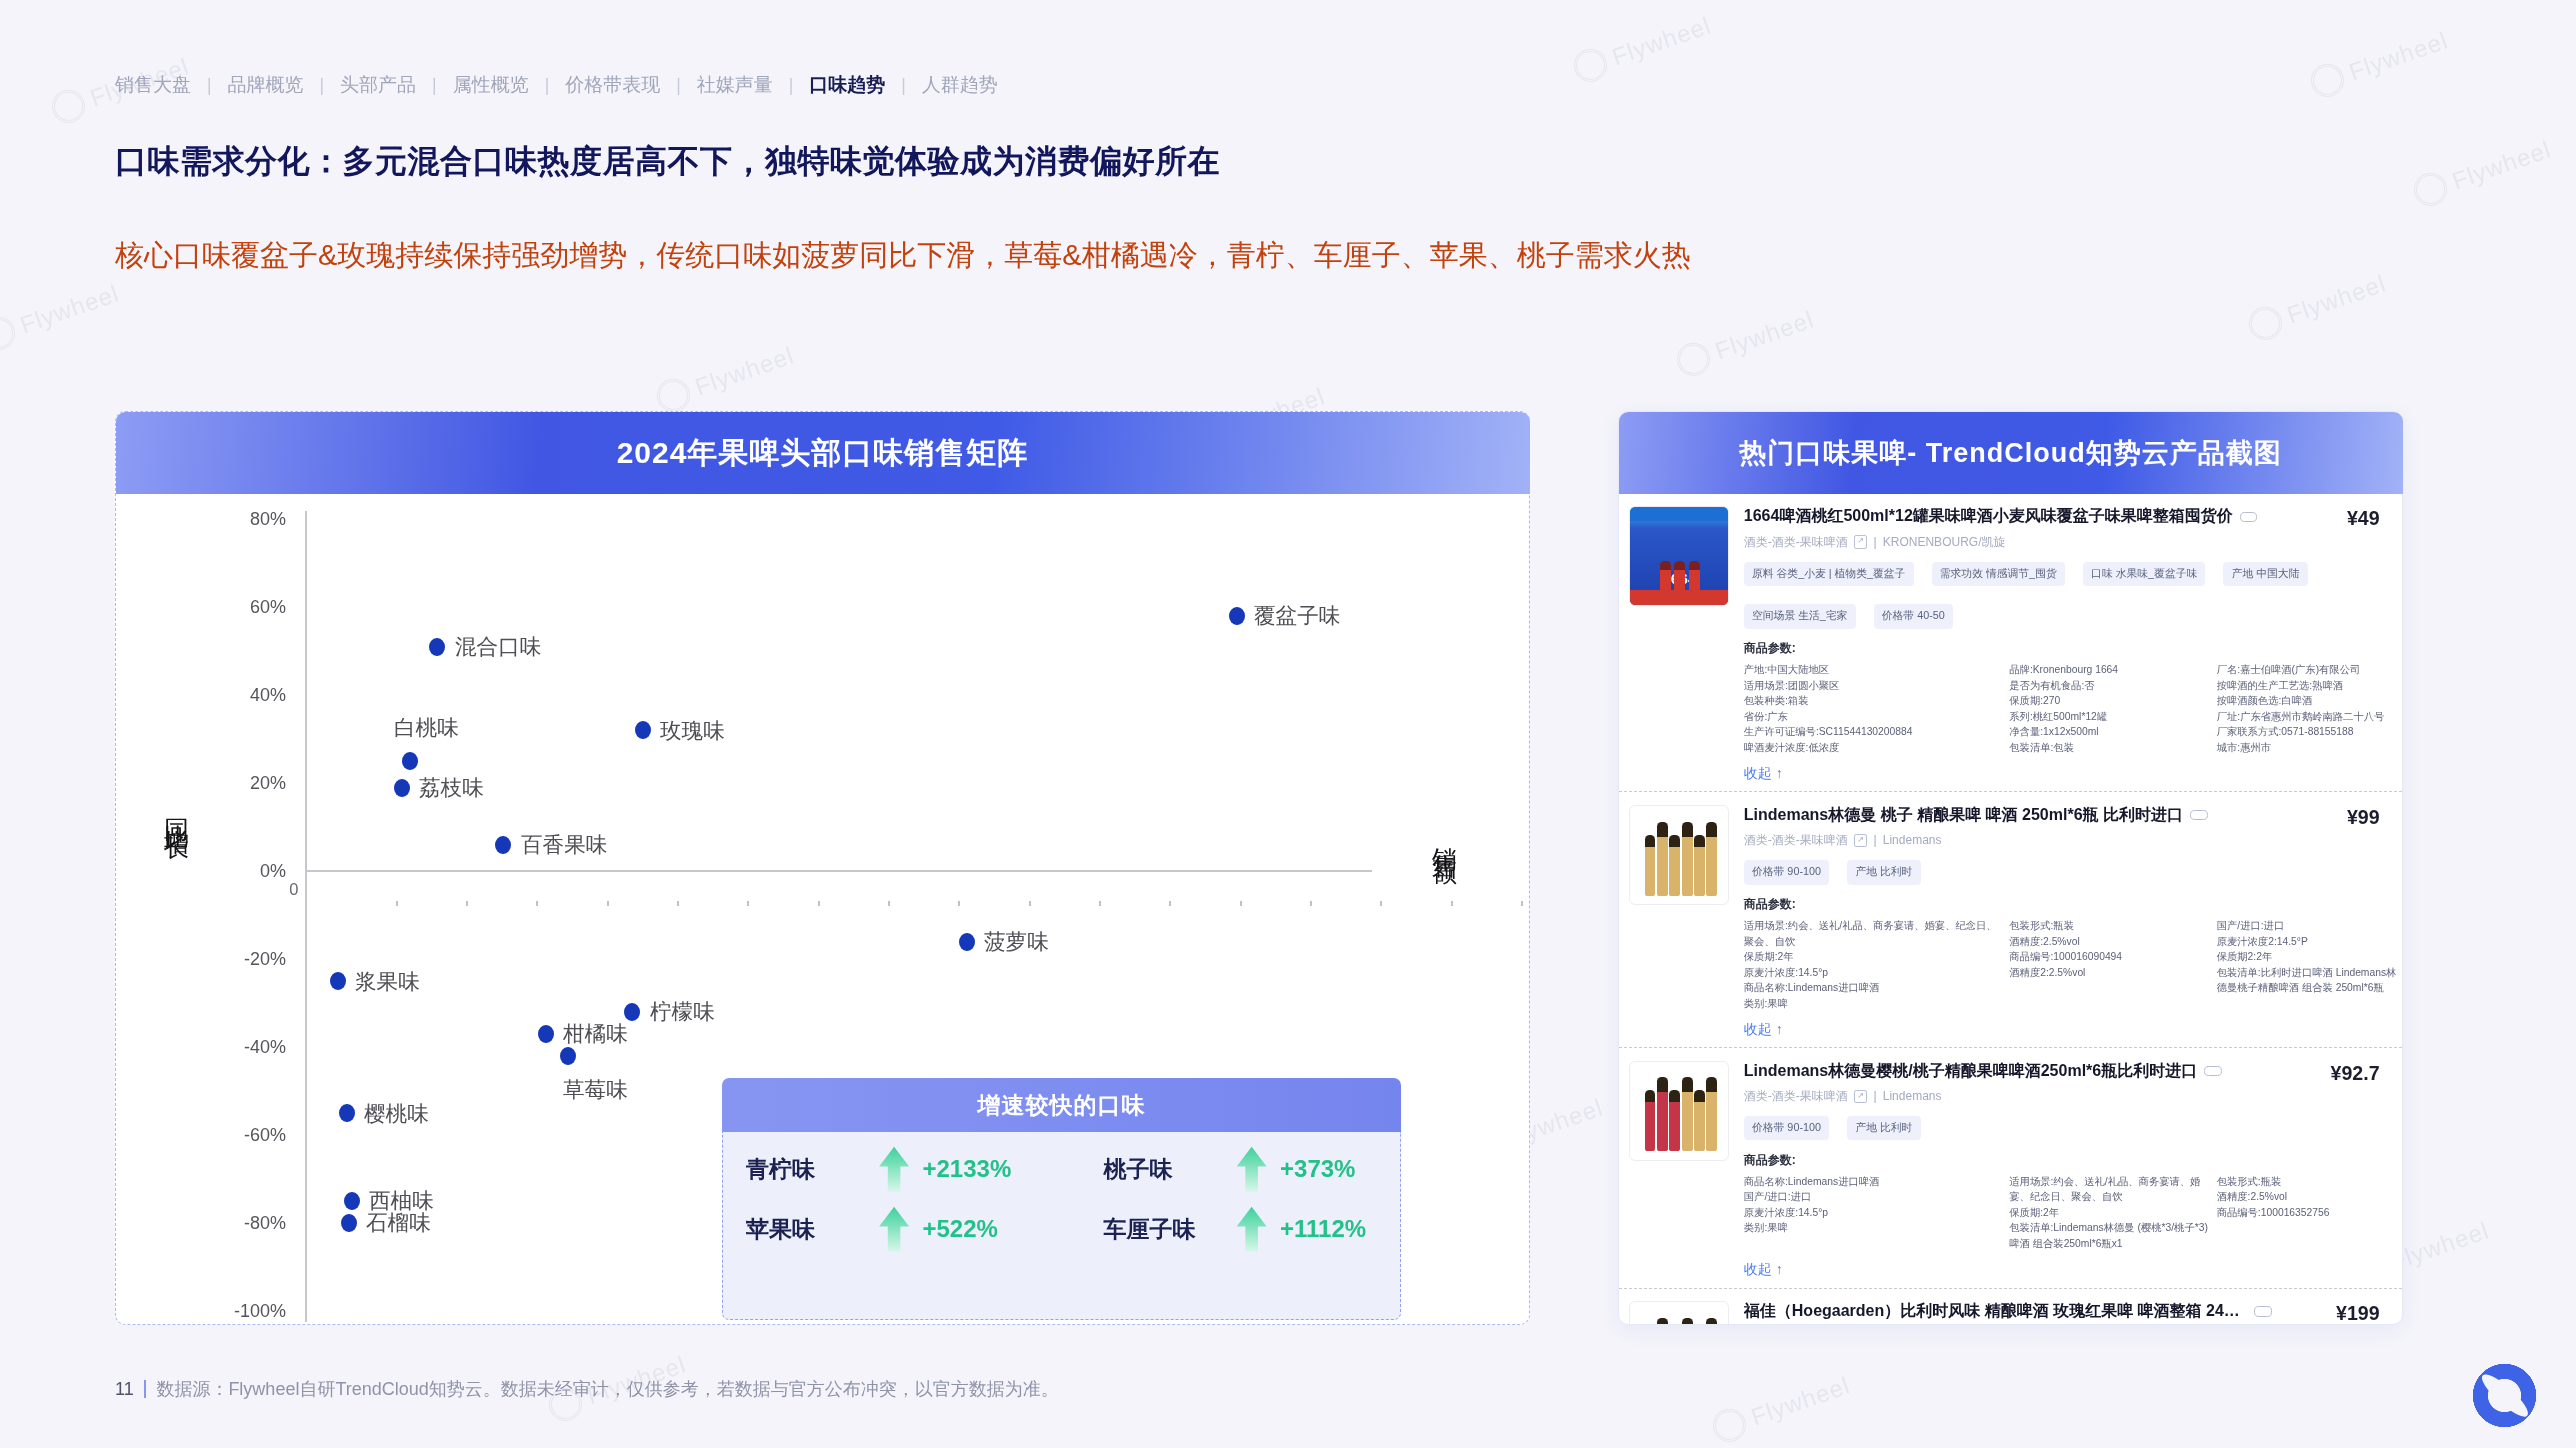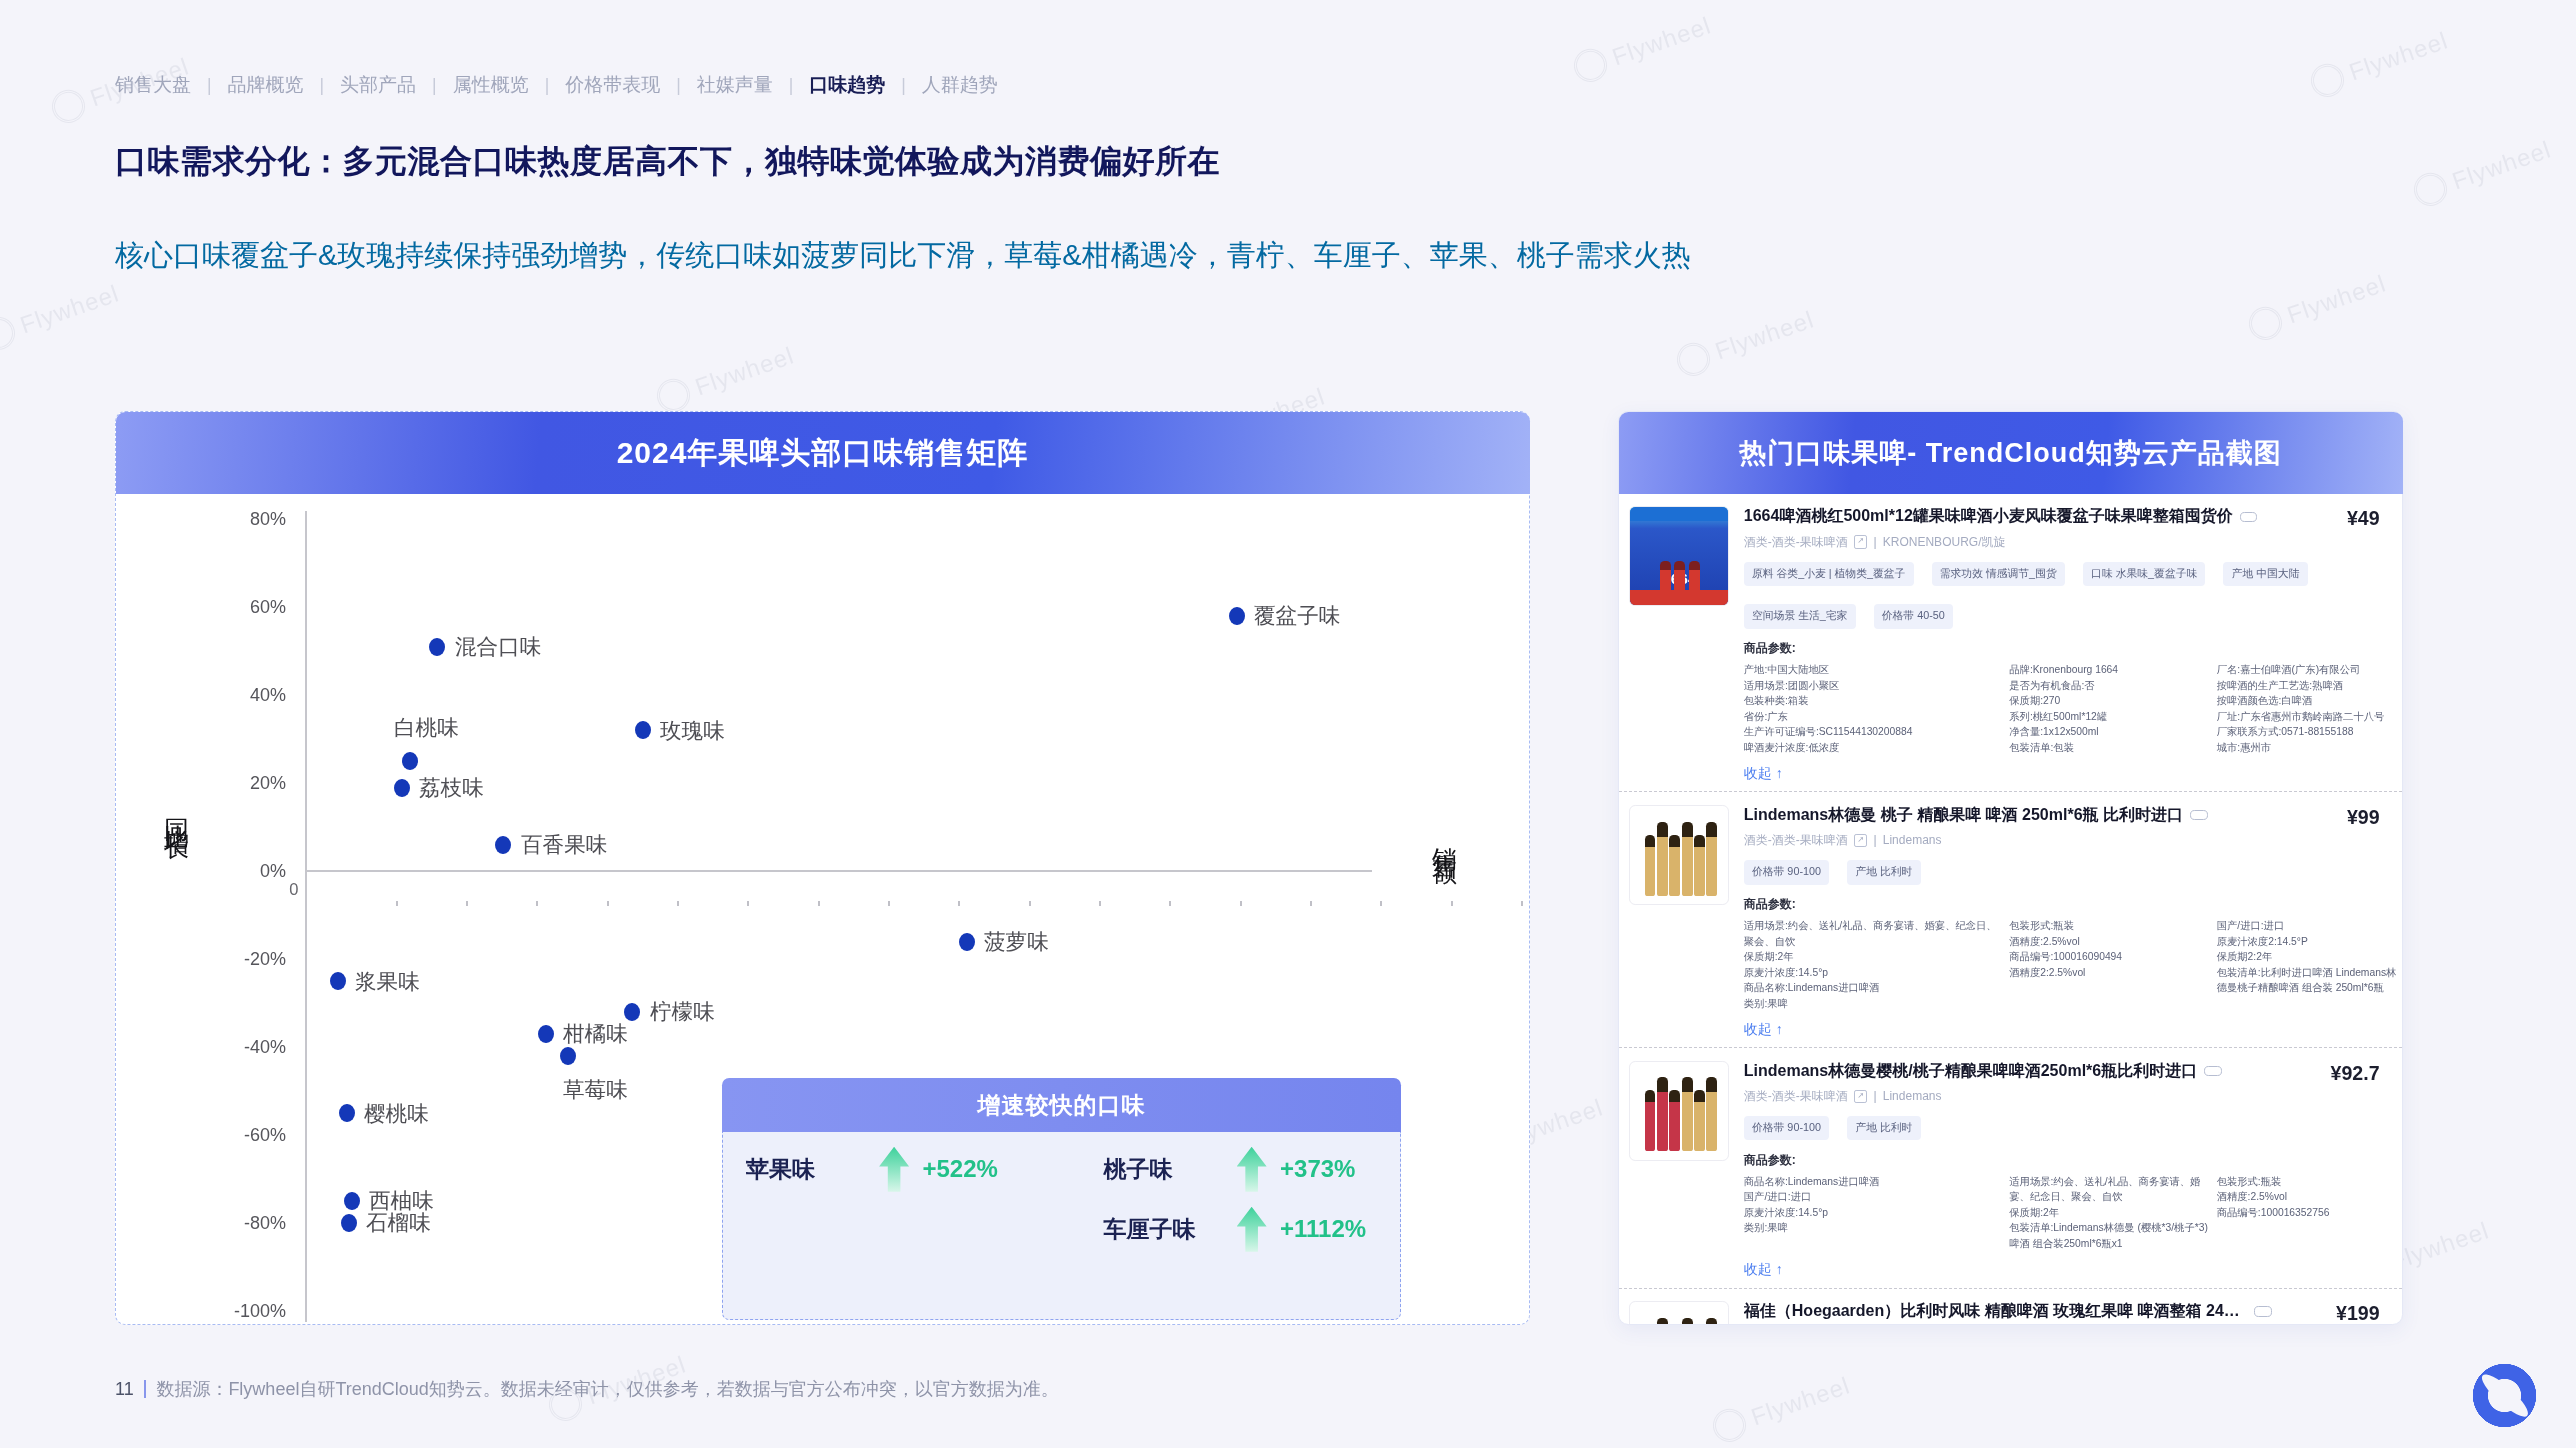--- a/index.html
+++ b/index.html
@@ -13,21 +13,21 @@
   .wm .wm-ring{width:27px;height:27px;border:3.1px double #9aa0b4;border-radius:50%;flex:0 0 auto;}
 
   
   .nav{position:absolute;left:115px;top:72px;font-size:19px;color:#a0a6bb;display:flex;align-items:center;gap:16px;}
   .nav .nav-item{cursor:default;}
   .nav .nav-item.active{color:#191e55;font-weight:700;}
   .nav .nav-sep{color:#c7cbd9;font-size:17.5px;}
 
   
   .page-title{position:absolute;left:115px;top:140px;font-size:32px;font-weight:800;color:#12175c;letter-spacing:0.5px;}
-  .page-subtitle{position:absolute;left:115px;top:231px;width:2365px;font-size:29px;line-height:48px;color:#0369a1;font-weight:400;}
+  .page-subtitle{position:absolute;left:115px;top:231px;width:2365px;font-size:29px;line-height:48px;color:#c2410c;font-weight:400;}
 
   
   .panel{position:absolute;background:#ffffff;border-radius:10.3px;}
   .panel-left{left:115px;top:411px;width:1413px;height:912px;border:1.5px dashed #a8bbf3;}
   .panel-right{left:1618px;top:411px;width:783px;height:912px;border:1px solid #e5e8f6;box-shadow:0 5.2px 20.6px rgba(60,80,180,.07);}
   .panel-header{position:absolute;left:-0.5px;top:-0.5px;right:-0.5px;height:82px;border-radius:9.3px 9.3px 0 0;
       background:linear-gradient(95deg,#8d9cf4 0%,#4157e3 30%,#3f5ae6 62%,#a2b2f7 100%);
       color:#ffffff;font-weight:700;text-align:center;line-height:82px;letter-spacing:1px;}
   .panel-left .panel-header{font-size:30px;}
   .panel-right .panel-header{font-size:27px;}
@@ -275,20 +275,25 @@
         <div class="dot-label" style="left: 63px; top: 668px;">西柚味</div>
         <div class="dot" style="left: 35px; top: 695px;"></div>
         <div class="dot-label" style="left: 60px; top: 690px;">石榴味</div>
       </div>
 
     <div class="inset">
       <div class="inset-header">增速较快的口味</div>
       <div class="inset-body">
         <div class="inset-col c1" id="growth-col1">
             <div class="growth-item">
+              <span class="growth-name">青柠味</span>
+              <span class="growth-arrow"></span>
+              <span class="growth-value">+2133%</span>
+            </div>
+            <div class="growth-item">
               <span class="growth-name">苹果味</span>
               <span class="growth-arrow"></span>
               <span class="growth-value">+522%</span>
             </div>
           </div>
         <div class="inset-col c2" id="growth-col2">
             <div class="growth-item">
               <span class="growth-name">桃子味</span>
               <span class="growth-arrow"></span>
               <span class="growth-value">+373%</span>

